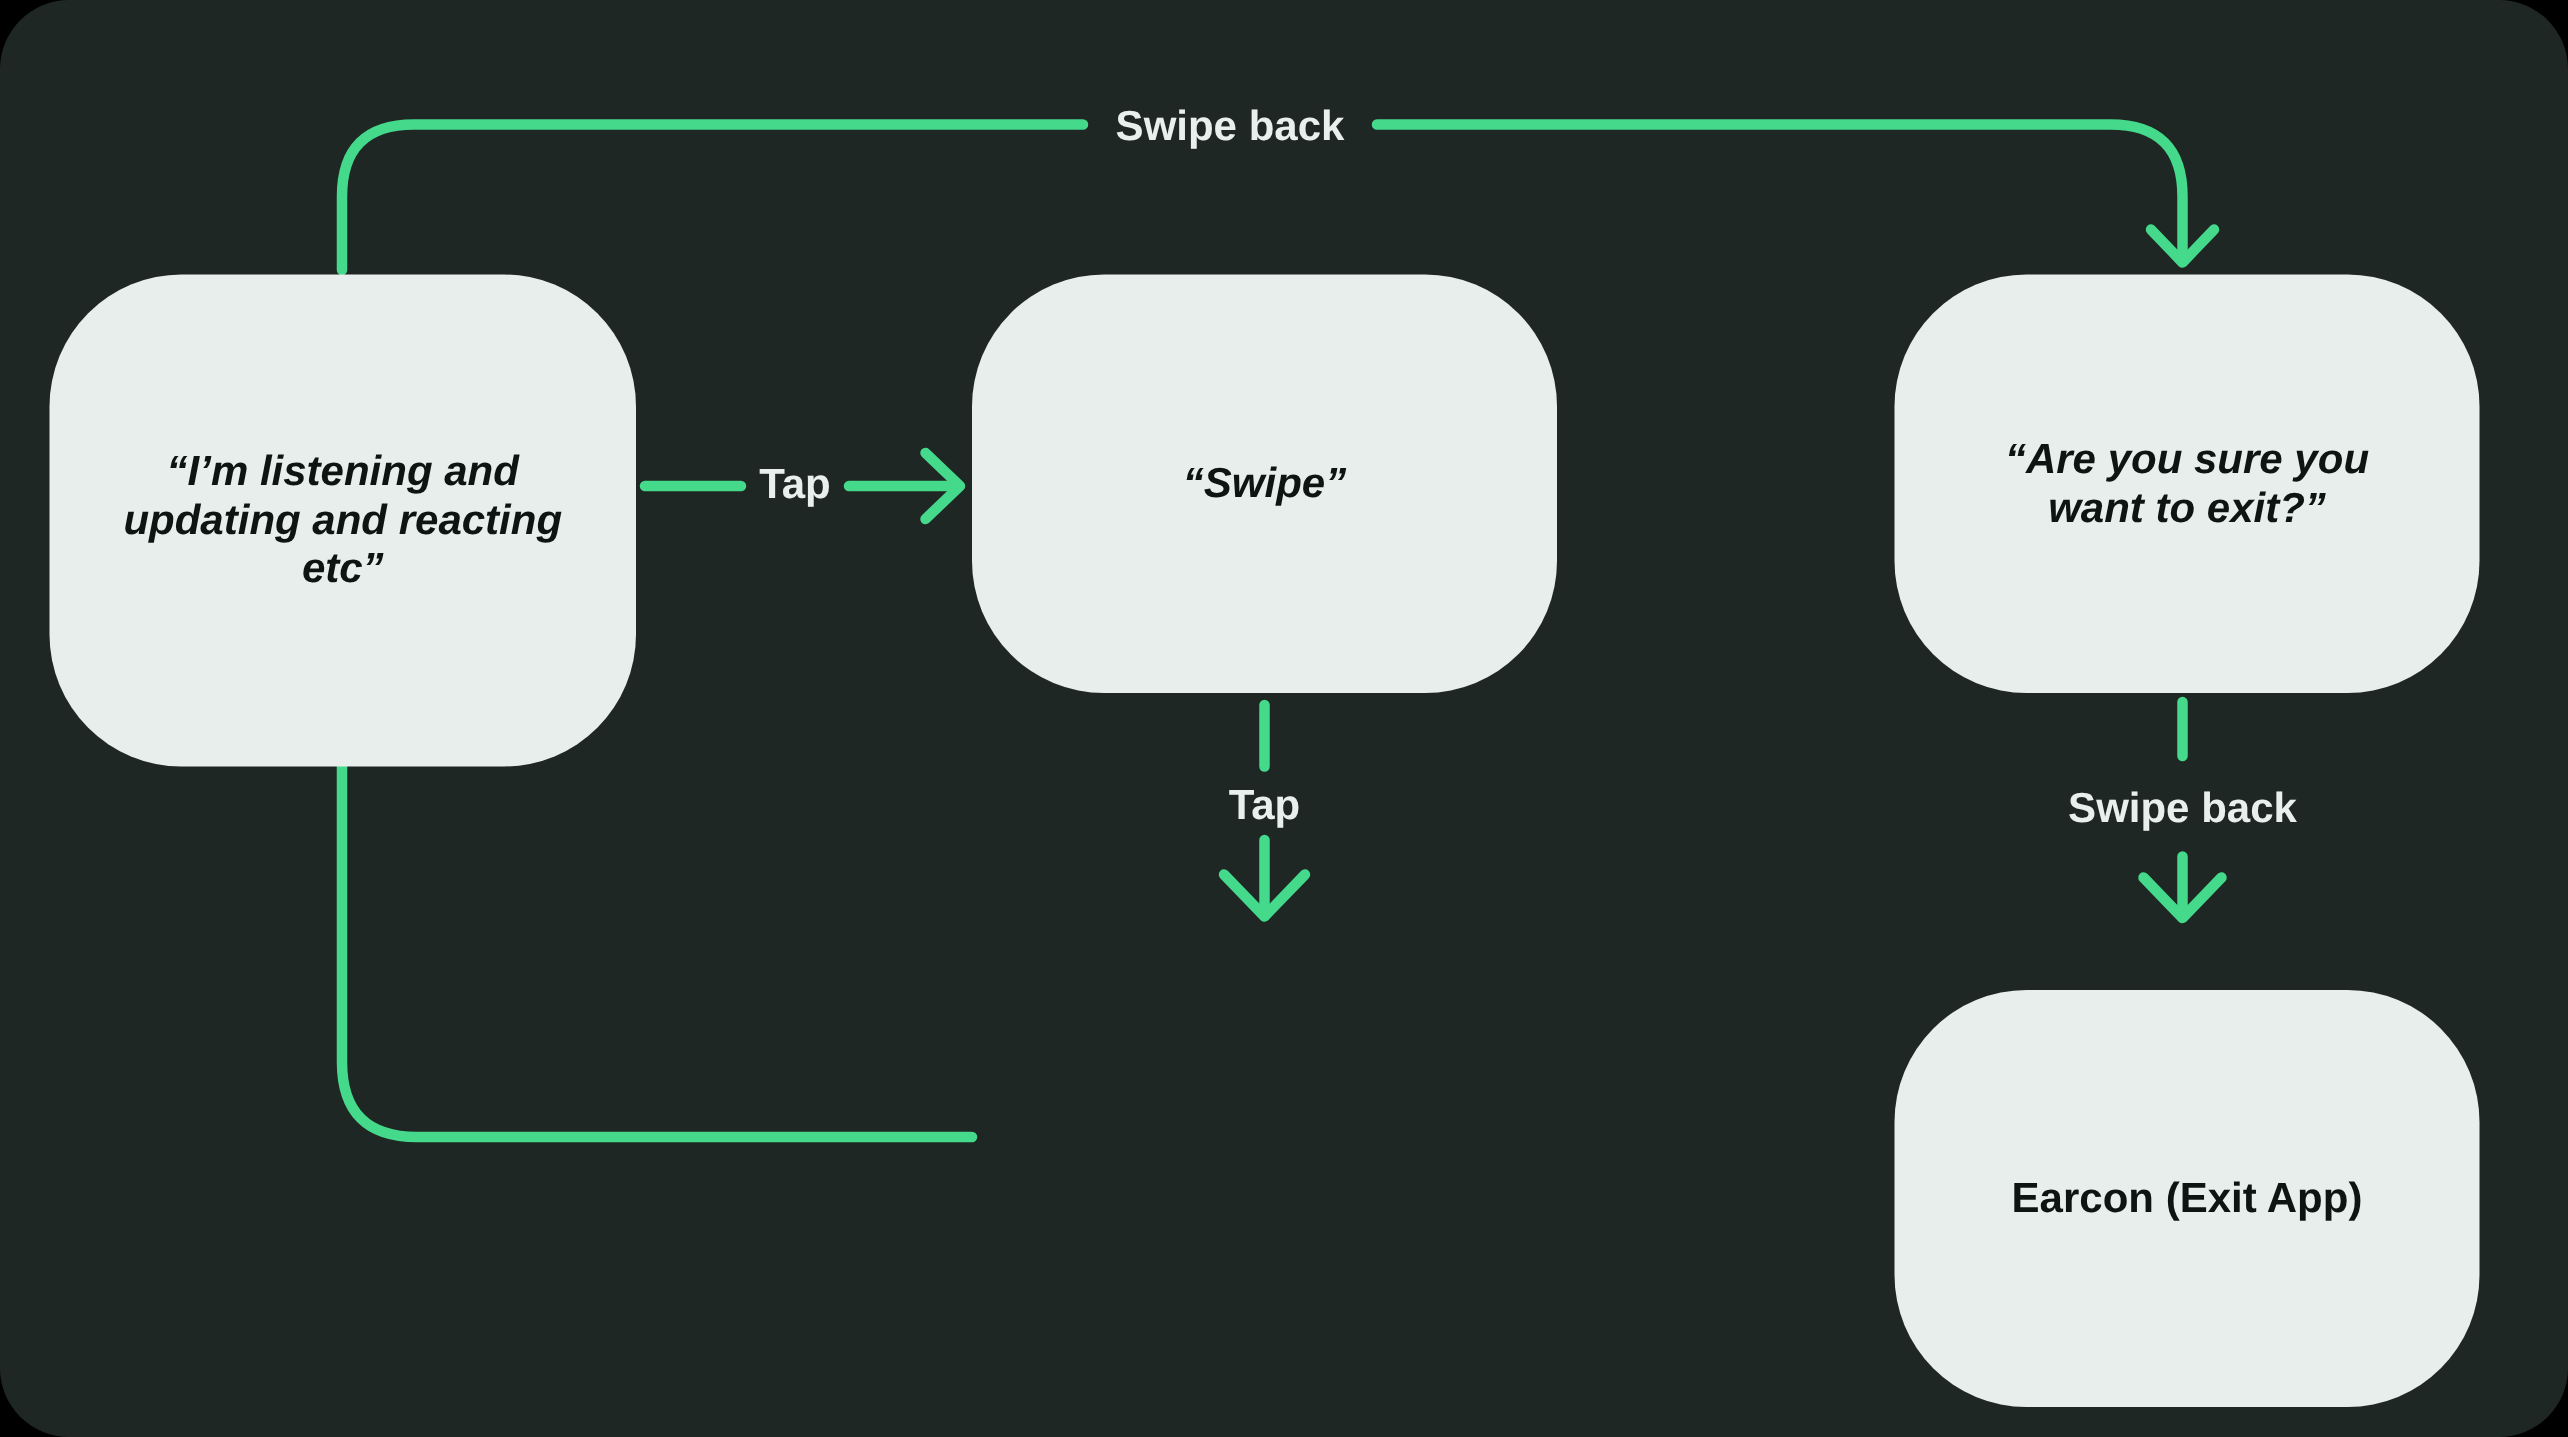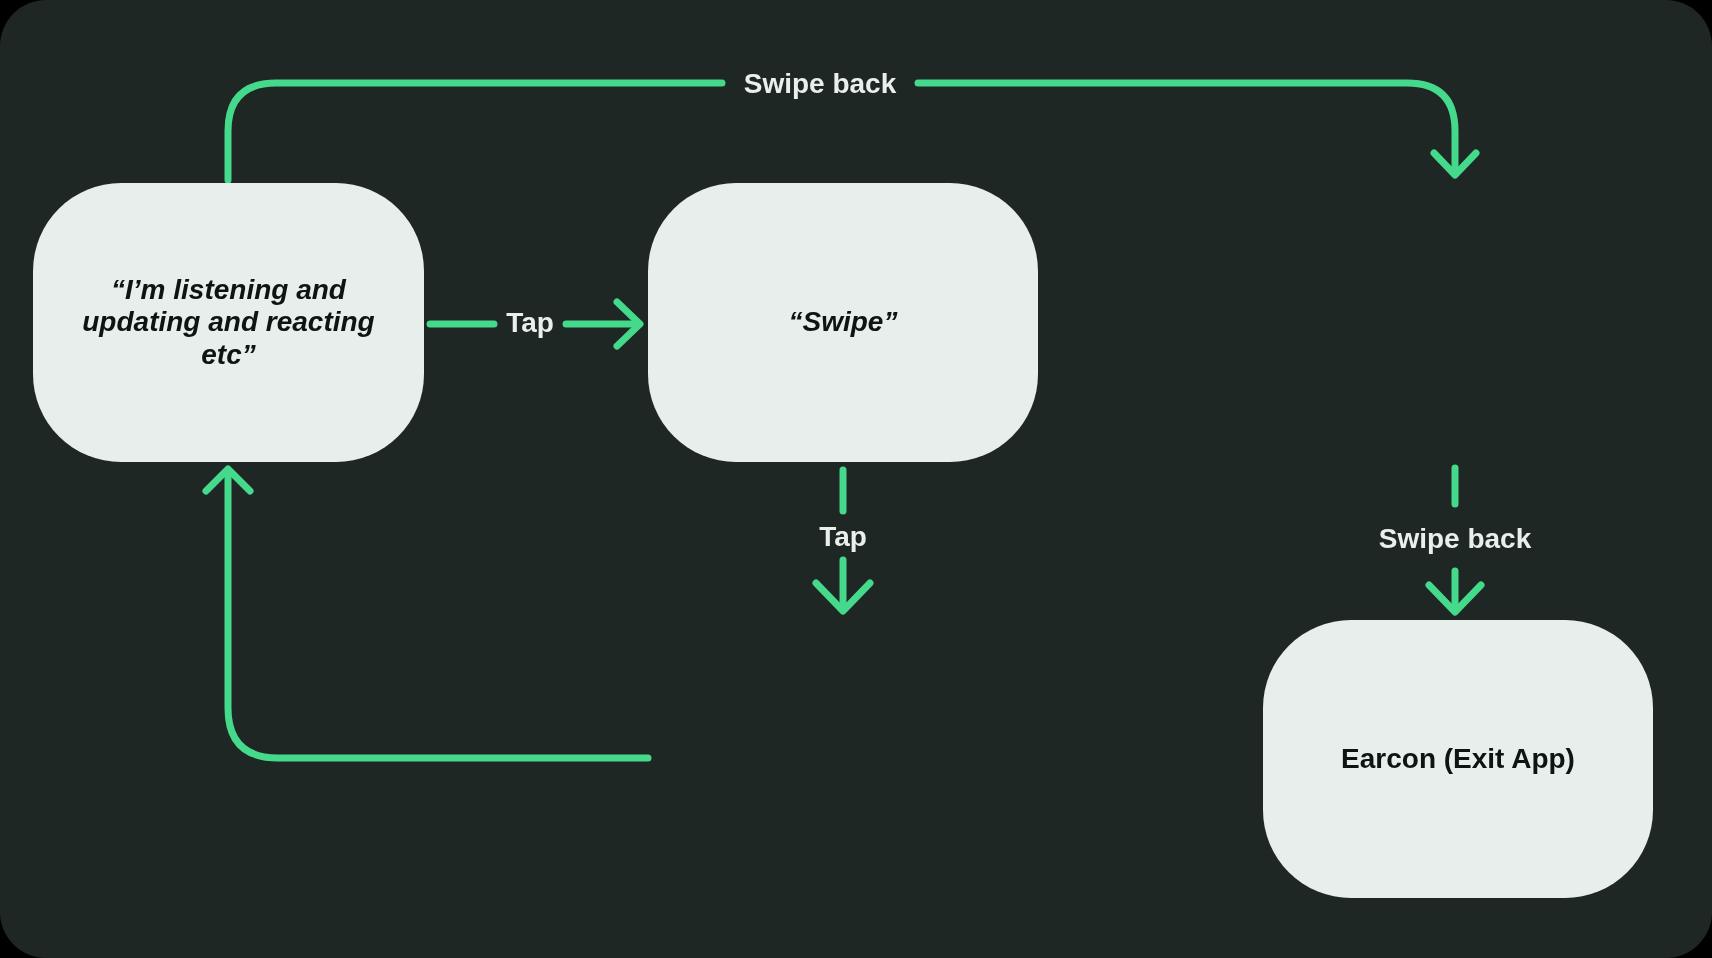--- a/index.html
+++ b/index.html
@@ -51,22 +51,23 @@
     font-size: 28px;
     font-weight: bold;
     font-style: italic;
     line-height: 1.16;
     white-space: pre-line;
     padding: 0 28px;
     box-sizing: border-box;
   }
   .node.plain {
     font-style: normal;
+    margin-top: 40px;
   }
-  .node-1 { left: 33px;   top: 183px; width: 391px; height: 279px; }
+  .node-1 { left: 33px;   top: 183px; width: 391px; height: 328px; }
   .node-2 { left: 648px;  top: 183px; width: 390px; height: 279px; }
   .node-3 { left: 1263px; top: 183px; width: 390px; height: 279px; }
   .node-4 { left: 648px;  top: 620px; width: 390px; height: 279px; }
   .node-5 { left: 1263px; top: 620px; width: 390px; height: 278px; }
   .edge-label {
     position: absolute;
     transform: translate(-50%, -50%);
     color: var(--label-text);
     font-size: 28px;
     font-weight: bold;
@@ -113,20 +114,22 @@
       <path d="M206 491 L228 469 L250 491"></path>
     </g>
   </svg>
 
   <div class="node node-1">“I’m listening and
 updating and reacting
 etc”</div>
 
   <div class="node node-2">“Swipe”</div>
 
+  <div class="node node-3">“Are you sure you
+want to exit?”</div>
 
 
   <div class="node node-5 plain">Earcon (Exit App)</div>
 
   <div class="edge-label label-swipe-top">Swipe back</div>
 
   <div class="edge-label label-tap-right">Tap</div>
 
   <div class="edge-label label-tap-down">Tap</div>
 

